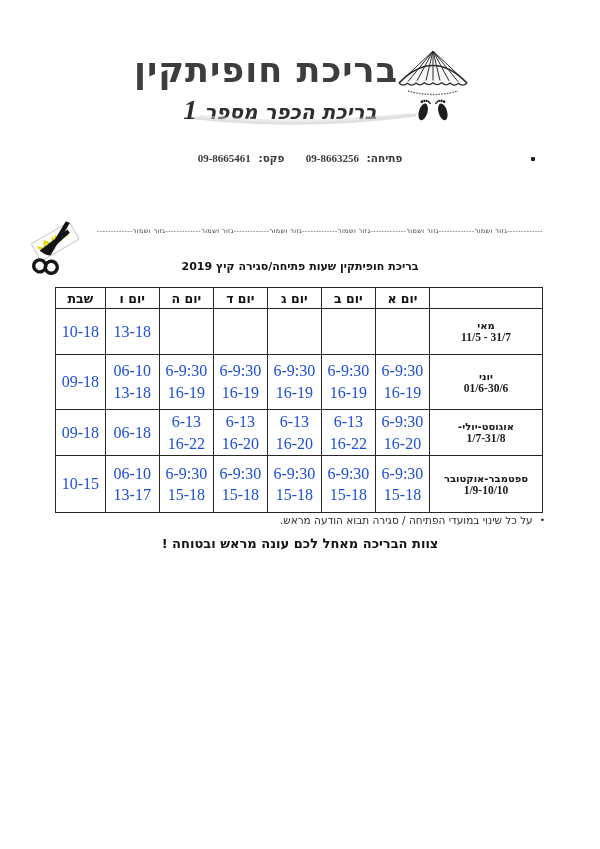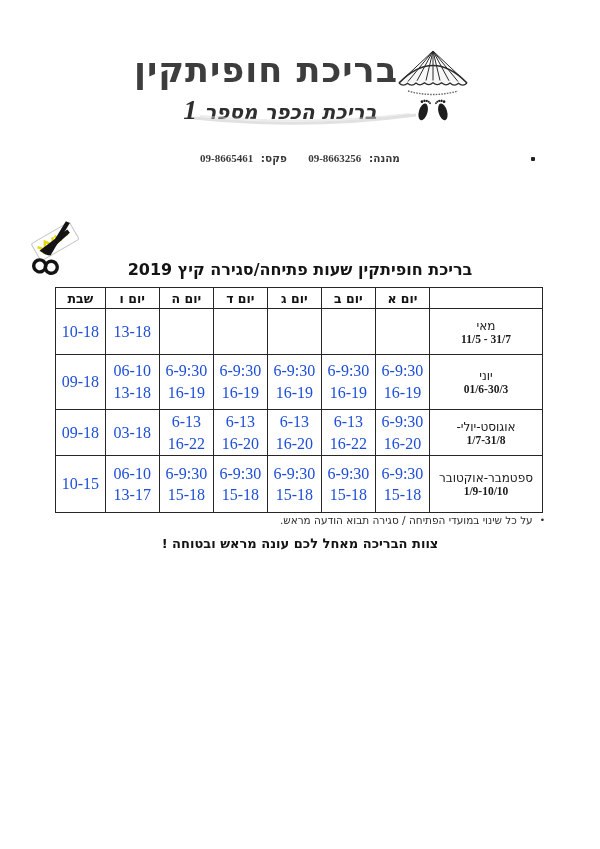--- a/index.html
+++ b/index.html
@@ -39,37 +39,37 @@
   .scissors{position:absolute; top:221px; left:20px; width:66px; height:56px;
     transform:rotate(-10deg);}
   .cut-line{
     position:absolute; top:227px; left:72px; width:496px;
     direction:rtl; font-size:6.5px; color:#3c3c3c; letter-spacing:.4px;
     white-space:nowrap; overflow:hidden; text-align:center;
   }
   
   .sched-title{
     position:absolute; top:260px; left:0; width:600px;
-    text-align:center; direction:rtl; font-size:16px; font-weight:700; color:#141414;
+    text-align:center; direction:rtl; font-size:11px; font-weight:700; color:#141414;
   }
   table.sched{
     position:absolute; top:287px; left:55px; width:488px;
     border-collapse:collapse; direction:rtl; table-layout:fixed;
   }
   table.sched th, table.sched td{
     border:1.4px solid #262626; text-align:center; vertical-align:middle; padding:1px 0;
   }
   tr.hdr{height:21px;}
   tbody tr:nth-child(1){height:46px;}
   tbody tr:nth-child(2){height:55px;}
   tbody tr:nth-child(3){height:42px;}
   tbody tr:nth-child(4){height:57px;}
   th.day-h{font-size:12.5px; font-weight:700; color:#141414;}
   td.month-cell{font-weight:700;}
-  .month-name{font-size:12px; font-weight:400; direction:rtl;}
+  .month-name{font-size:10px; font-weight:700; direction:rtl;}
   .month-dates{font-size:11.5px; font-weight:700; direction:ltr; unicode-bidi:isolate;
     font-family:"Liberation Serif", serif;}
   td.time-cell{
     direction:ltr; font-family:"Liberation Serif", serif;
     font-size:16px; font-weight:400; line-height:1.35; color:#1d4ed8;
   }
   
   .note-line{
     position:absolute; top:514px; right:55px;
     direction:rtl; font-size:10.5px; color:#2c2c2c;
@@ -92,21 +92,21 @@
     <span>בריכת הכפר מספר</span>
     <span class="big-one">1</span>
   </div>
 
   <svg class="swoosh" width="230" height="22" viewBox="0 0 230 22">
     <path d="M4,8 Q115,20 226,5" fill="none" stroke="#c9c9c9" stroke-width="3" opacity="0.55"></path>
     <path d="M10,6 Q115,16 220,4" fill="none" stroke="#d9d9d9" stroke-width="2" opacity="0.5"></path>
   </svg>
 
   <div class="phone-line">
-    <span class="lbl">מהנה:</span>
+    <span class="lbl">פתיחה:</span>
     <span class="num">09-8663256</span>
     <span class="gap"></span>
     <span class="lbl">פקס:</span>
     <span class="num">09-8665461</span>
   </div>
 
   <svg class="logo" viewBox="0 0 80 80">
     <path d="M6,37 Q40,2 74,37" fill="#f7f7f7" stroke="#2b2b2b" stroke-width="1.6"></path>
     <g stroke="#2b2b2b" stroke-width="1">
       <line x1="40" y1="5" x2="6" y2="37"></line>
@@ -156,20 +156,21 @@
       <g>
         <path d="M24,30 L56,8 L59,11 L28,33 Z" fill="#141414"></path>
         <path d="M20,24 L54,16 L55,20 L24,30 Z" fill="#141414"></path>
         <circle cx="14" cy="38" r="6" fill="none" stroke="#141414" stroke-width="3.4"></circle>
         <circle cx="24" cy="44" r="6" fill="none" stroke="#141414" stroke-width="3.4"></circle>
         <circle cx="27" cy="30" r="2" fill="#141414"></circle>
       </g>
     </g>
   </svg>
 
+  <div class="cut-line">-------------גזור ושמור-------------גזור ושמור-------------גזור ושמור-------------גזור ושמור-------------גזור ושמור-------------גזור ושמור-------------</div>
 
   <div class="sched-title">בריכת חופיתקין  שעות פתיחה/סגירה קיץ 2019</div>
 
   <table class="sched">
     <colgroup>
       <col style="width:23.2%">
       <col style="width:11.1%">
         <col style="width:11.1%">
         <col style="width:11.1%">
       <col style="width:11.1%">
@@ -203,21 +204,21 @@
           <td class="time-cell">
             <div>13-18</div>
           </td>
           <td class="time-cell">
             <div>10-18</div>
           </td>
         </tr>
         <tr>
           <td class="month-cell">
             <div class="month-name">יוני</div>
-            <div class="month-dates">01/6-30/3</div>
+            <div class="month-dates">01/6-30/6</div>
           </td>
           <td class="time-cell">
             <div>6-9:30</div>
             <div>16-19</div>
           </td>
           <td class="time-cell">
             <div>6-9:30</div>
             <div>16-19</div>
           </td>
           <td class="time-cell">
@@ -259,21 +260,21 @@
           </td>
           <td class="time-cell">
             <div>6-13</div>
             <div>16-20</div>
           </td>
           <td class="time-cell">
             <div>6-13</div>
             <div>16-22</div>
           </td>
           <td class="time-cell">
-            <div>03-18</div>
+            <div>06-18</div>
           </td>
           <td class="time-cell">
             <div>09-18</div>
           </td>
         </tr>
         <tr>
           <td class="month-cell">
             <div class="month-name">ספטמבר-אוקטובר</div>
             <div class="month-dates">1/9-10/10</div>
           </td>

